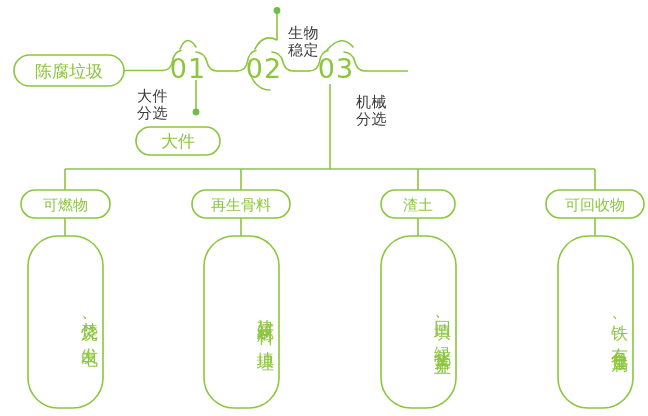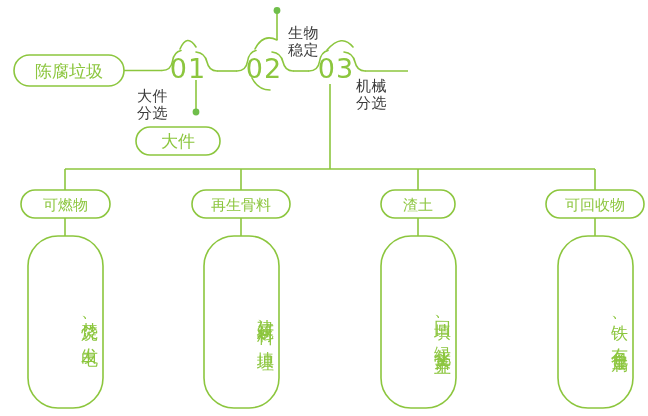--- a/index.html
+++ b/index.html
@@ -164,21 +164,21 @@
     <rect x="558" y="236" width="75" height="172" rx="30" ry="30" fill="none" stroke="#8CC63E" stroke-width="1.6"></rect>
 
   </svg>
 
   <div class="ann-text" style="left:137px; top:88px; text-align:left;">大件
 分选</div>
 
   <div class="ann-text" style="left:288px; top:5px; text-align:left;margin-top:20px;">生物
 稳定</div>
 
-  <div class="ann-text" style="left:356px; top:78px; text-align:left;">机械
+  <div class="ann-text" style="left:356px; top:94px; text-align:left;">机械
 分选</div>
 
   <div class="vbox-text" style="left:28px; top:254px; width:75px; height:140px;
        justify-content:center; align-items:flex-start;">焚烧、发电</div>
 
   <div class="vbox-text" style="left:204px; top:252px; width:75px; height:146px;
        justify-content:center; align-items:flex-start;">建筑材料、填埋</div>
 
   <div class="vbox-text" style="left:381px; top:252px; width:75px; height:150px;
        justify-content:center; align-items:flex-start;">回填、绿化营养土</div>

